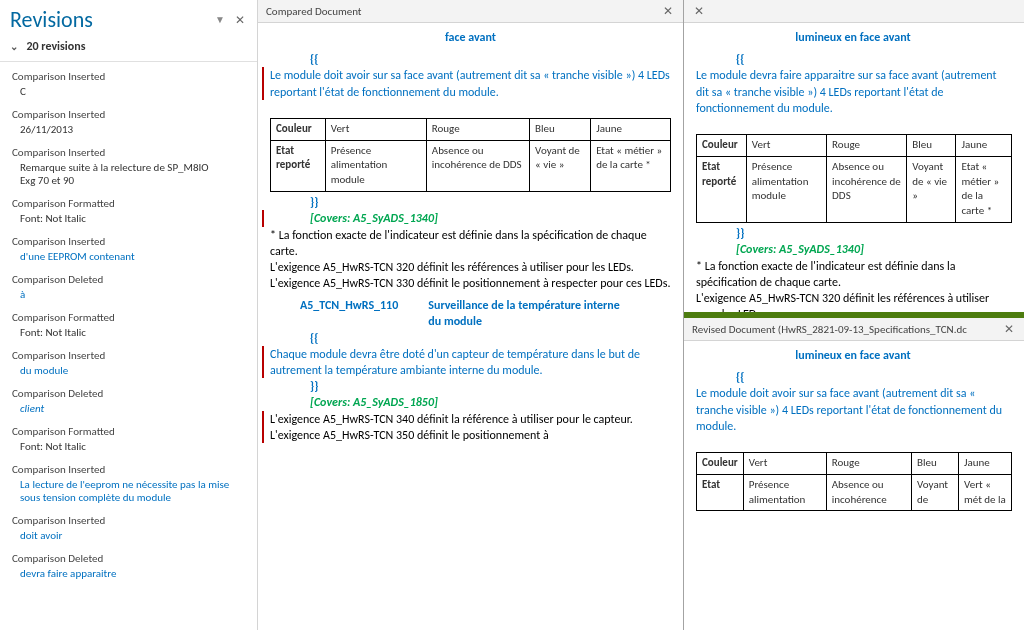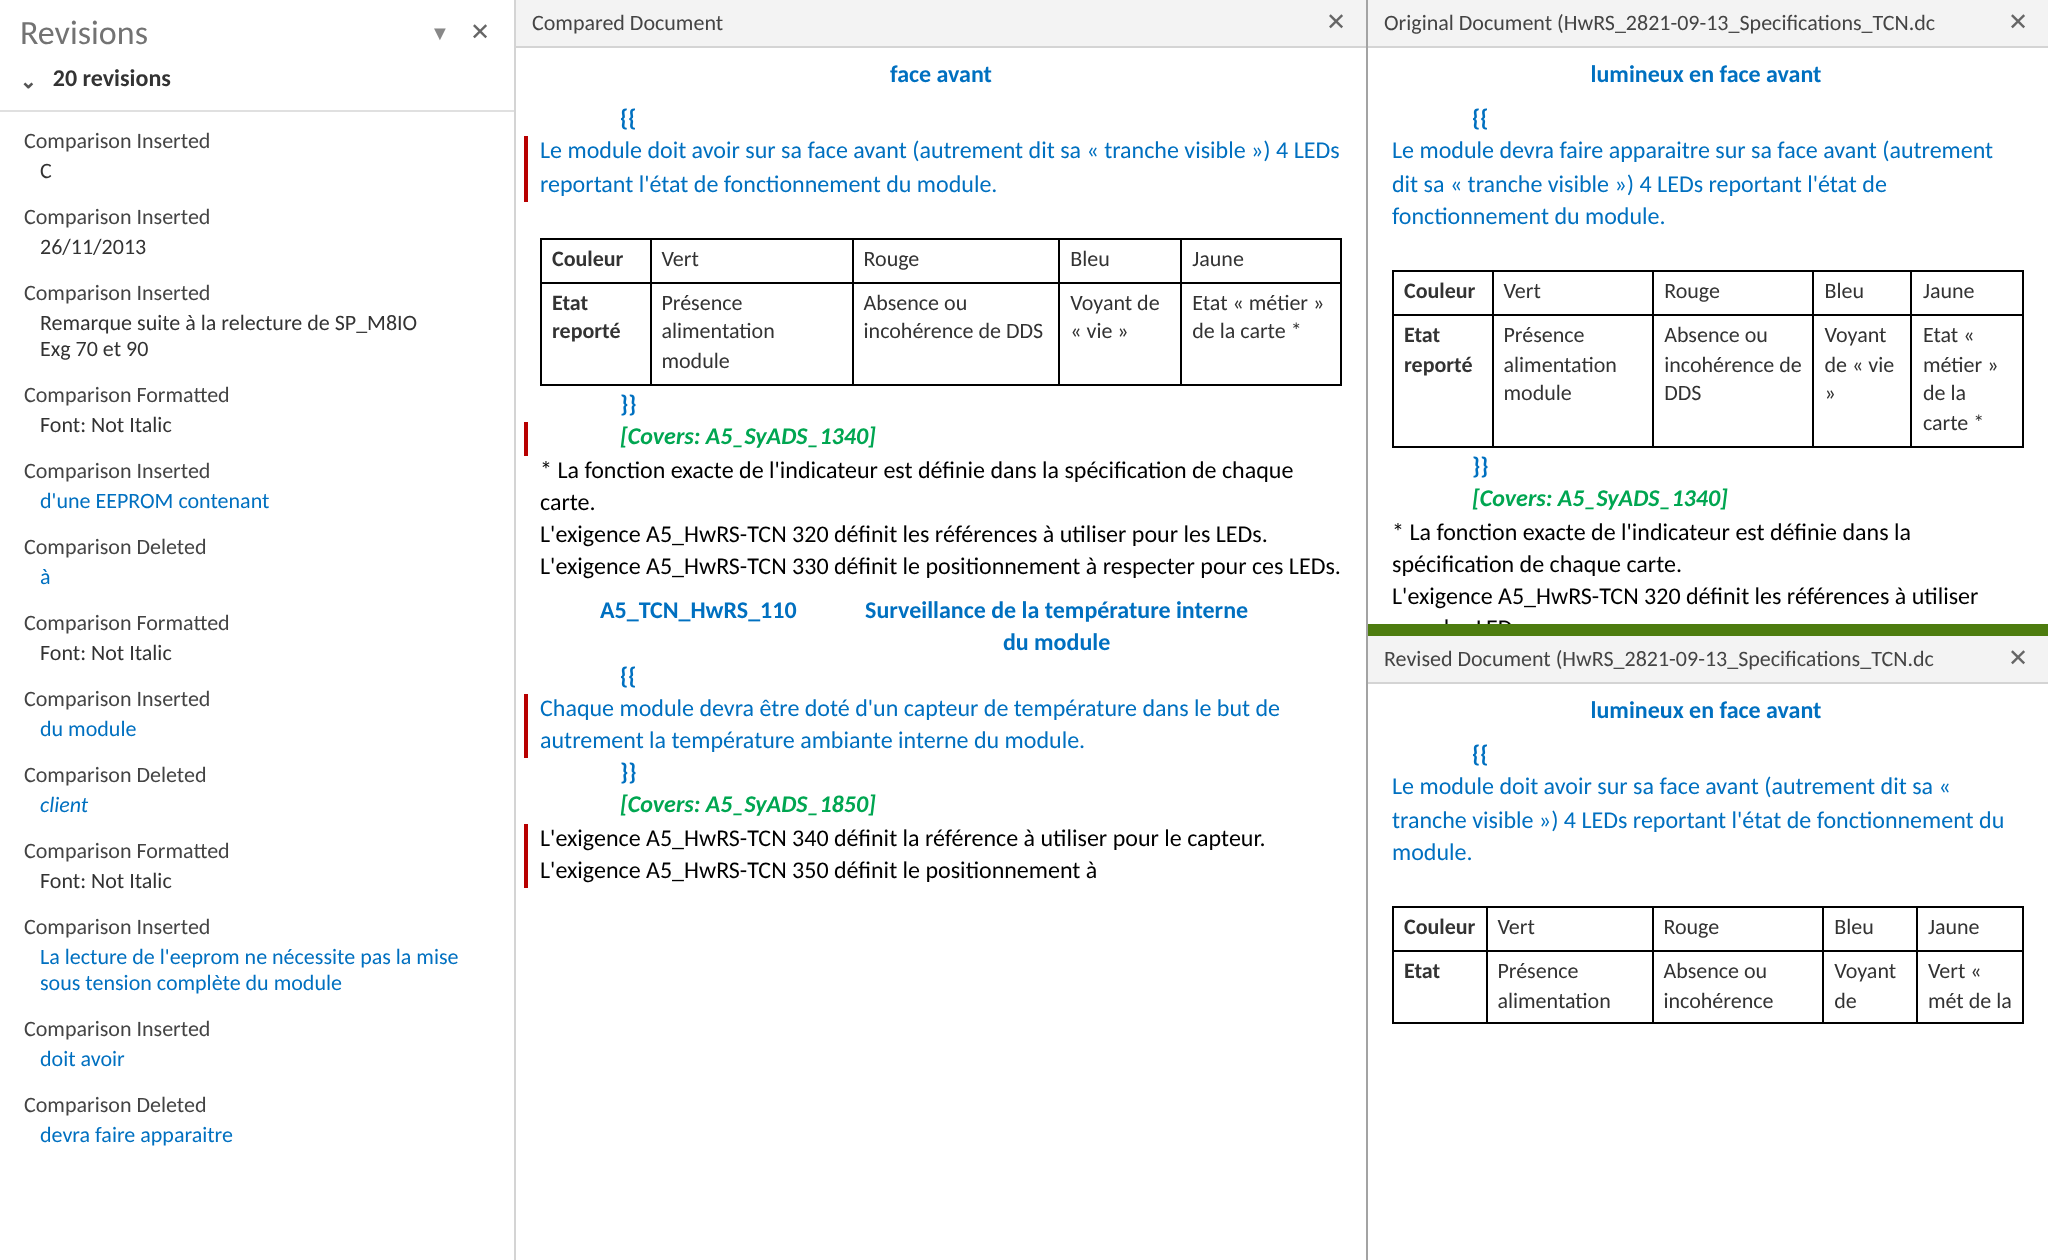--- a/index.html
+++ b/index.html
@@ -4,21 +4,21 @@
 <style>
 * { box-sizing: border-box; margin: 0; padding: 0; }
 body { font-family: Calibri, Arial, sans-serif; font-size: 11px; color: #333; background: #fff; width: 1024px; height: 630px; overflow: hidden; display: flex; }
 .panel-left { width: 258px; border-right: 1px solid #d4d4d4; display: flex; flex-direction: column; }
 .panel-center { flex: 1; border-right: 1px solid #a3a3a3; display: flex; flex-direction: column; min-width: 0; }
 .panel-right { width: 340px; display: flex; flex-direction: column; }
 .header { background: #f3f3f3; border-bottom: 1px solid #d4d4d4; padding: 4px 8px; display: flex; align-items: center; justify-content: space-between; font-size: 11px; color: #444; min-height: 22px; }
 .header-title { overflow: hidden; text-overflow: ellipsis; white-space: nowrap; }
 .close-x { color: #666; cursor: pointer; font-size: 12px; padding: 0 2px; }
 .rev-head { display:flex; align-items:center; gap:8px; padding: 6px 10px 2px 10px; }
-.rev-title { color: #737373; font-size: 17px; font-weight: normal; flex:1; }
+.rev-title { color: #0369a1; font-size: 22px; font-weight: normal; flex:1; }
 .rev-carets { color:#888; font-size:10px; }
 .rev-sub { display:flex; align-items:center; gap:8px; padding: 4px 10px 8px 10px; font-weight:bold; font-size:12px; border-bottom:1px solid #e0e0e0; }
 .rev-sub .chev { font-size:10px; color:#555; }
 .rev-list { overflow-y:auto; flex:1; padding: 4px 0 10px 0; }
 .rev-item { padding: 4px 10px 6px 12px; font-size: 11px; }
 .rev-label { color:#444; }
 .rev-val { padding-left: 8px; padding-top:2px; color:#333; }
 .rev-val.link { color:#0070c0; }
 .doc-body { flex:1; overflow-y:auto; padding: 2px 12px 10px 12px; font-size: 12px; line-height: 1.35; }
 .doc-head { color:#0070c0; font-weight:bold; text-align:center; margin: 4px 0 6px 0; }
@@ -28,21 +28,21 @@
 .body-blue { color:#0070c0; }
 .covers { color:#00a651; font-style:italic; font-weight:bold; }
 .doc-black { color:#000; }
 .change-bar { border-left: 2px solid #b80000; padding-left:6px; margin-left:-8px; }
 table.spec { border-collapse: collapse; margin: 18px 0 2px 0; font-size:11px; width:100%; }
 table.spec th, table.spec td { border:1px solid #000; padding:3px 5px; text-align:left; vertical-align:top; }
 table.spec th { font-weight:bold; }
 .sub-panel { border-top:6px solid #4d7c0f; display:flex; flex-direction:column; flex:1; min-height:0;}
 .small-gap { height:6px;}
 .indent { padding-left:40px; }
-.center-head-wrap { display:flex; gap:30px; justify-content: flex-start; padding-left:30px;text-align:center;}
+.center-head-wrap { display:flex; gap:30px; justify-content: flex-start; padding-left:30px;}
 </style>
 </head>
 <body>
 
 <div class="panel-left">
   <div class="rev-head">
     <span class="rev-title">Revisions</span>
     <span class="rev-carets">▼</span>
     <span class="close-x">✕</span>
   </div>
@@ -157,21 +157,20 @@
     <div class="change-bar">
     <div class="doc-black" style="white-space:pre-line">L'exigence A5_HwRS-TCN 340 définit la référence à utiliser pour le capteur.
 L'exigence A5_HwRS-TCN 350 définit le positionnement à</div>
     </div>
   </div>
 </div>
 
 <div class="panel-right">
   <div class="sub-panel" style="border-top:none">
     <div class="header">
-      <span class="header-title">Original Document (HwRS_2821-09-13_Specifications_TCN.dc</span>
       <span class="close-x">✕</span>
     </div>
     <div class="doc-body">
       <div class="doc-head left">lumineux en face avant</div>
       <div class="indent braces">{{</div>
       <div class="body-blue">Le module devra faire apparaitre sur sa face avant (autrement dit sa « tranche visible ») 4 LEDs reportant l'état de fonctionnement du module.</div>
       <table class="spec">
         <tbody>
             <tr id="orig-th">
               <th style="font-weight: bold;">Couleur</th>

